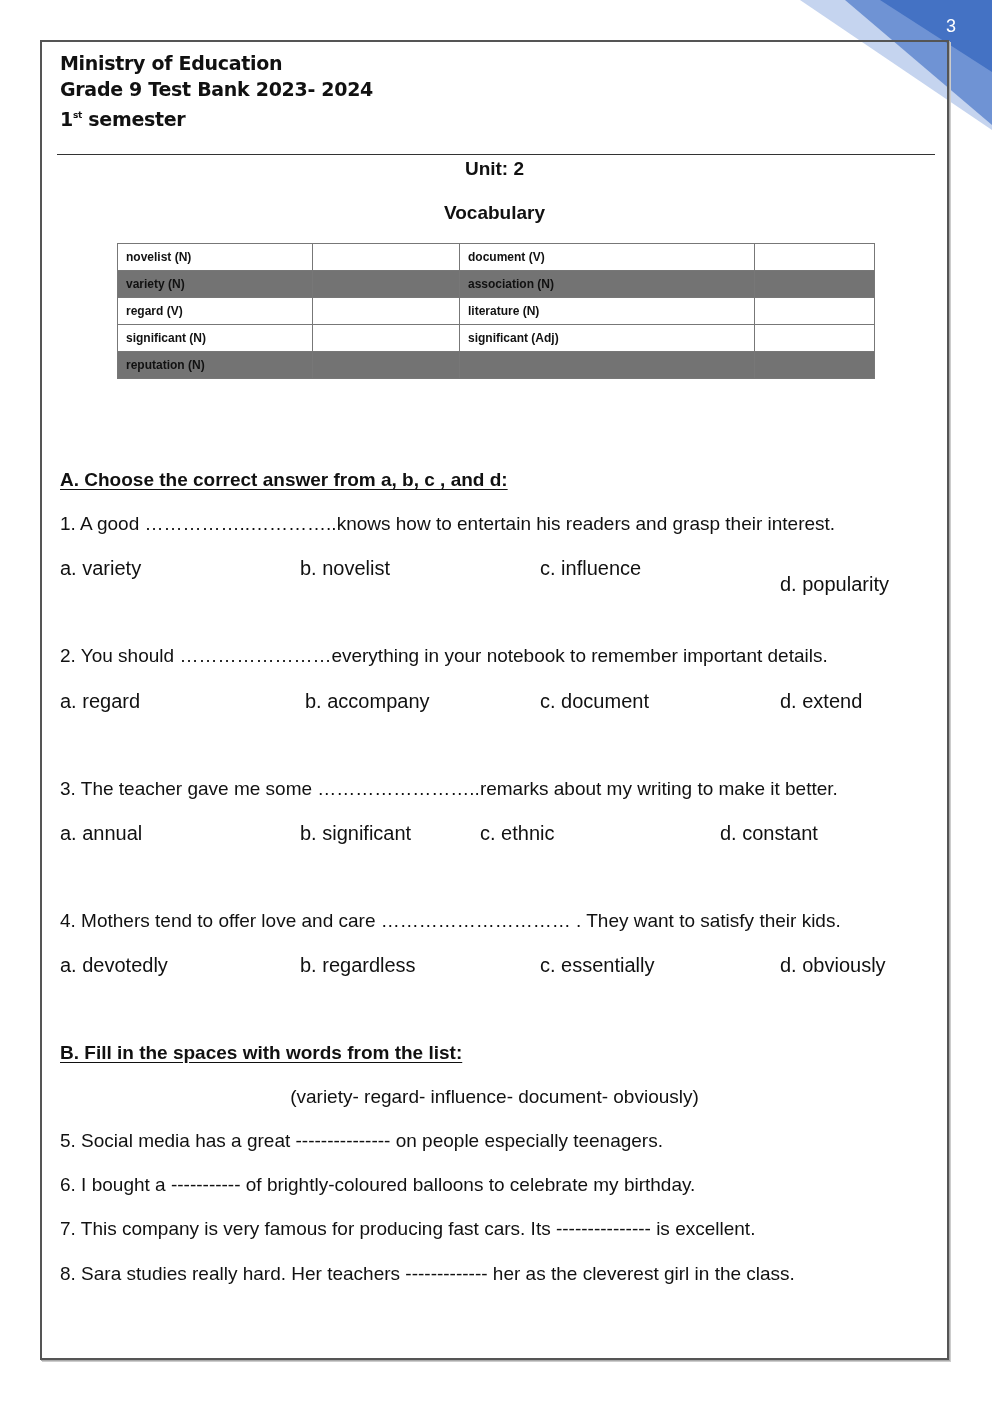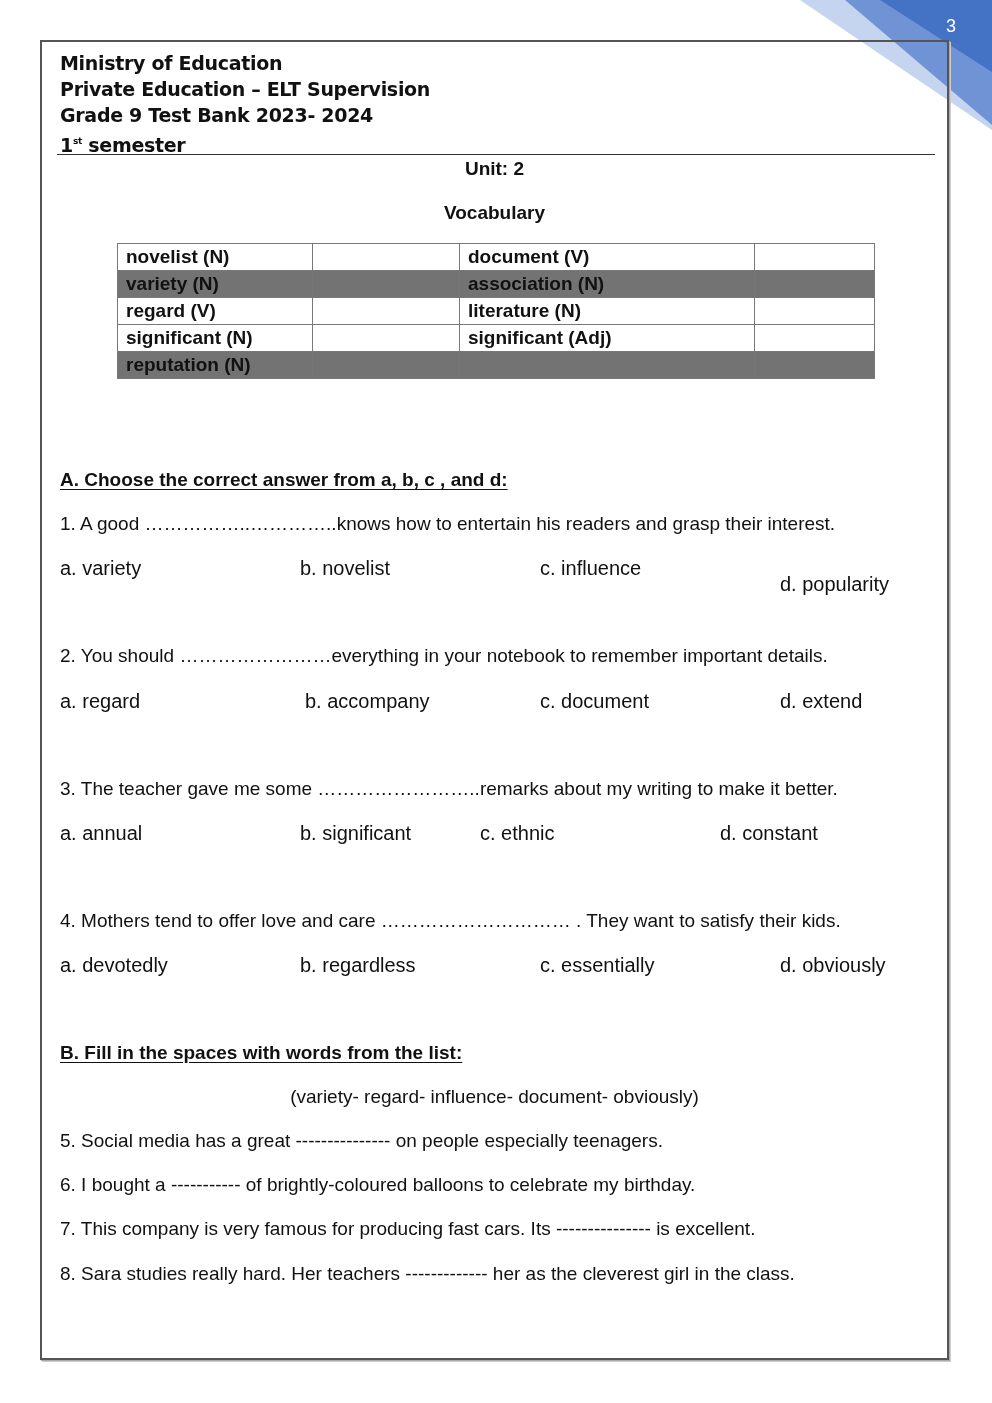--- a/index.html
+++ b/index.html
@@ -16,21 +16,21 @@
       position: absolute; left: 40px; top: 40px; width: 909px; height: 1320px;
       border: 2px solid #555; box-shadow: 1px 1px 0 #aaa, 2px 2px 0 #ccc;
       box-sizing: border-box;
     }
     .header { position: absolute; left: 60px; top: 50px; font-family: "DejaVu Sans", sans-serif; font-weight: bold; font-size: 19px; line-height: 26px; letter-spacing: -0.3px; }
     .header sup { font-size: 9px; vertical-align: 8px; }
     .header-rule { position: absolute; left: 57px; top: 154px; width: 878px; height: 1px; background: #333; }
     .center { position: absolute; left: 40px; width: 909px; text-align: center; font-weight: bold; font-size: 19px; }
     .vocab-table {
       position: absolute; left: 117px; top: 243px; width: 758px; border-collapse: collapse;
-      font-size: 19px; font-weight: bold; padding-left: 16px;
+      font-size: 12px; font-weight: bold; padding-left: 16px;
     }
     .vocab-table td { border: 1.5px solid #777; height: 26px; padding: 0 8px; line-height: 26px; }
     .vocab-table tr.shaded td { background: #737373; }
     .vocab-table td.c1 { width: 178px; }
     .vocab-table td.c2 { width: 130px; }
     .vocab-table td.c3 { width: 278px; }
     .section-title { position: absolute; left: 60px; font-weight: bold; font-size: 19px; text-decoration: underline; text-underline-offset: 3px; }
     .line { position: absolute; left: 60px; font-size: 19px; white-space: nowrap; }
     .opt { position: absolute; font-size: 20px; white-space: nowrap; }
     .word-list { position: absolute; left: 40px; width: 909px; text-align: center; font-size: 19px; }
@@ -42,21 +42,20 @@
   <polygon points="800,0 992,0 992,130" fill="#c5d4ef"></polygon>
   <polygon points="845,0 992,0 992,125" fill="#6f93d4"></polygon>
   <polygon points="880,0 992,0 992,72" fill="#4472c4"></polygon>
 </svg>
 <div class="page-number">3</div>
 
 <div class="frame"></div>
 
 <div class="header">
   <div>Ministry of Education</div>
-  <div>Private Education – ELT Supervision</div>
   <div>Grade 9 Test Bank 2023- 2024</div>
   <div><span>1</span><sup>st</sup><span> semester</span></div>
 </div>
 <div class="header-rule"></div>
 
 <div class="center" style="top:158px;">Unit: 2</div>
 <div class="center" style="top:202px;">Vocabulary</div>
 
 <table class="vocab-table">
   <tbody id="vocab-body">

